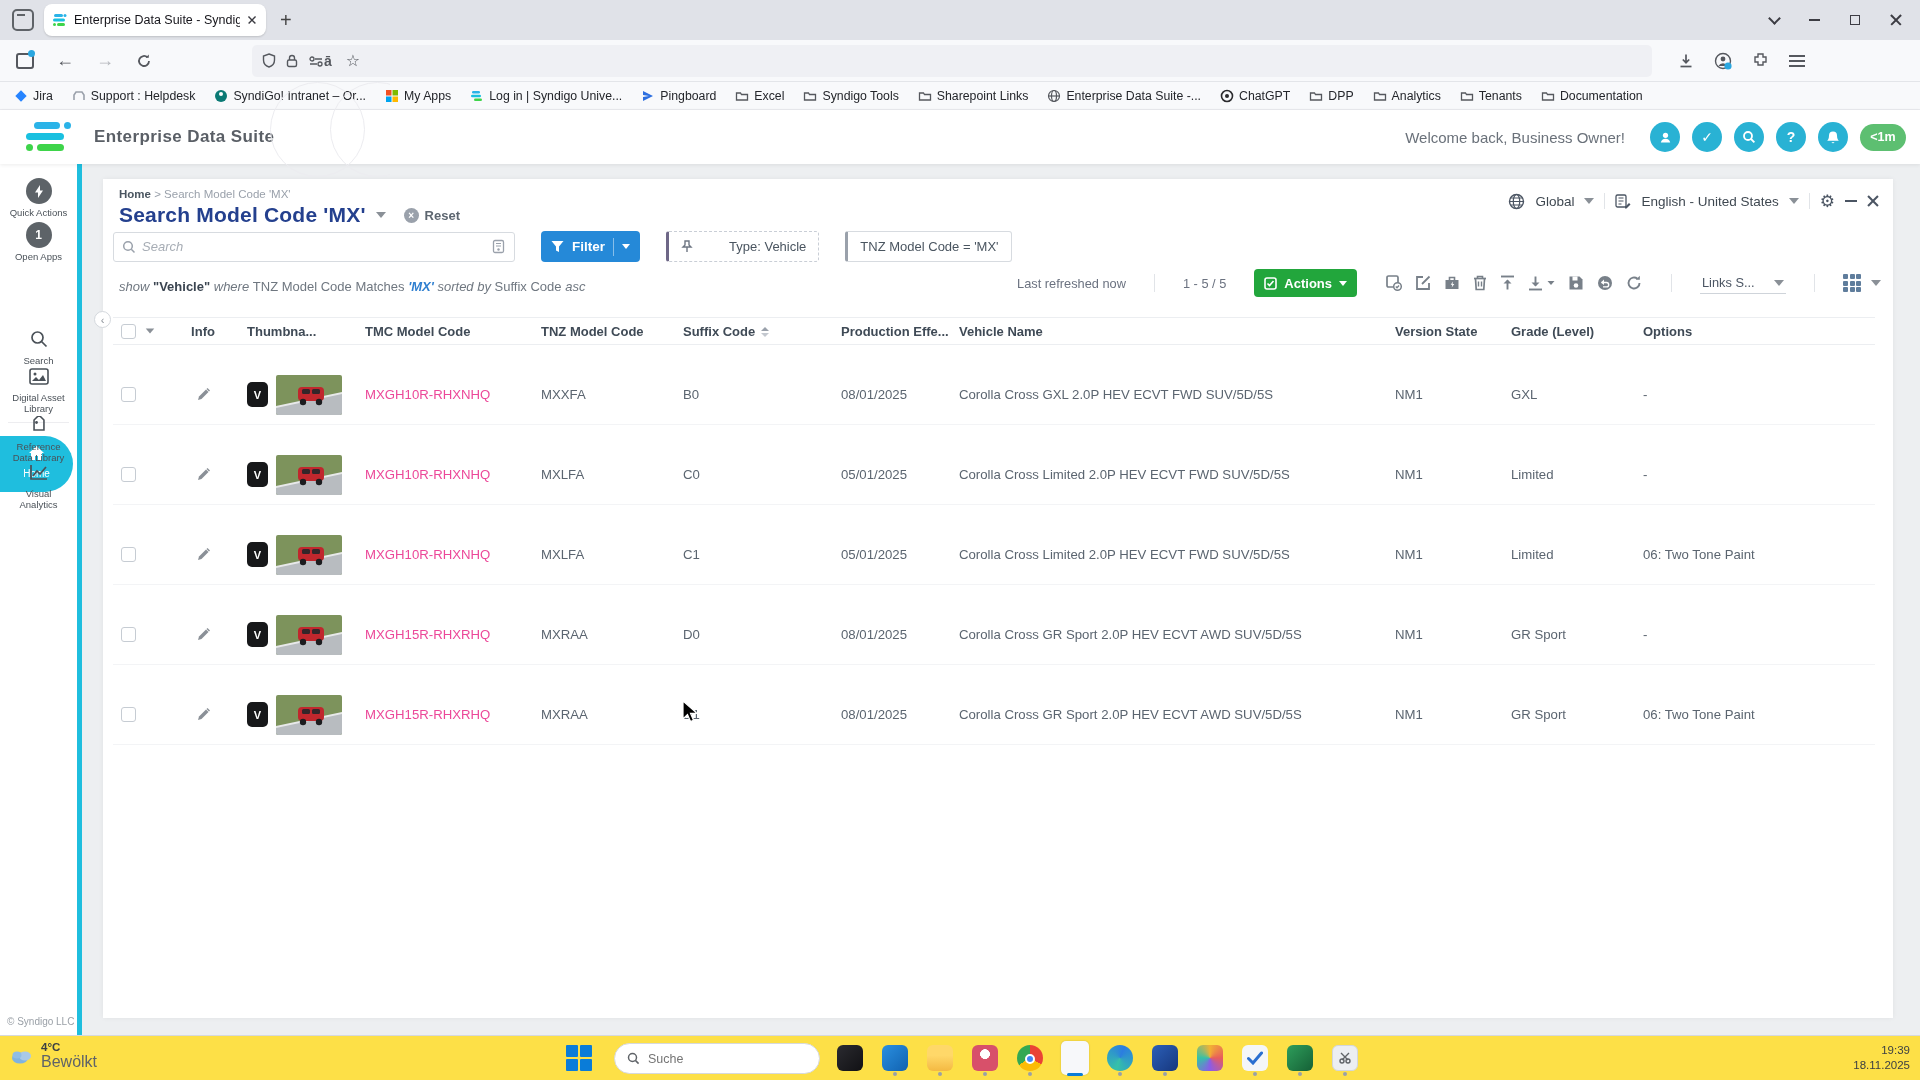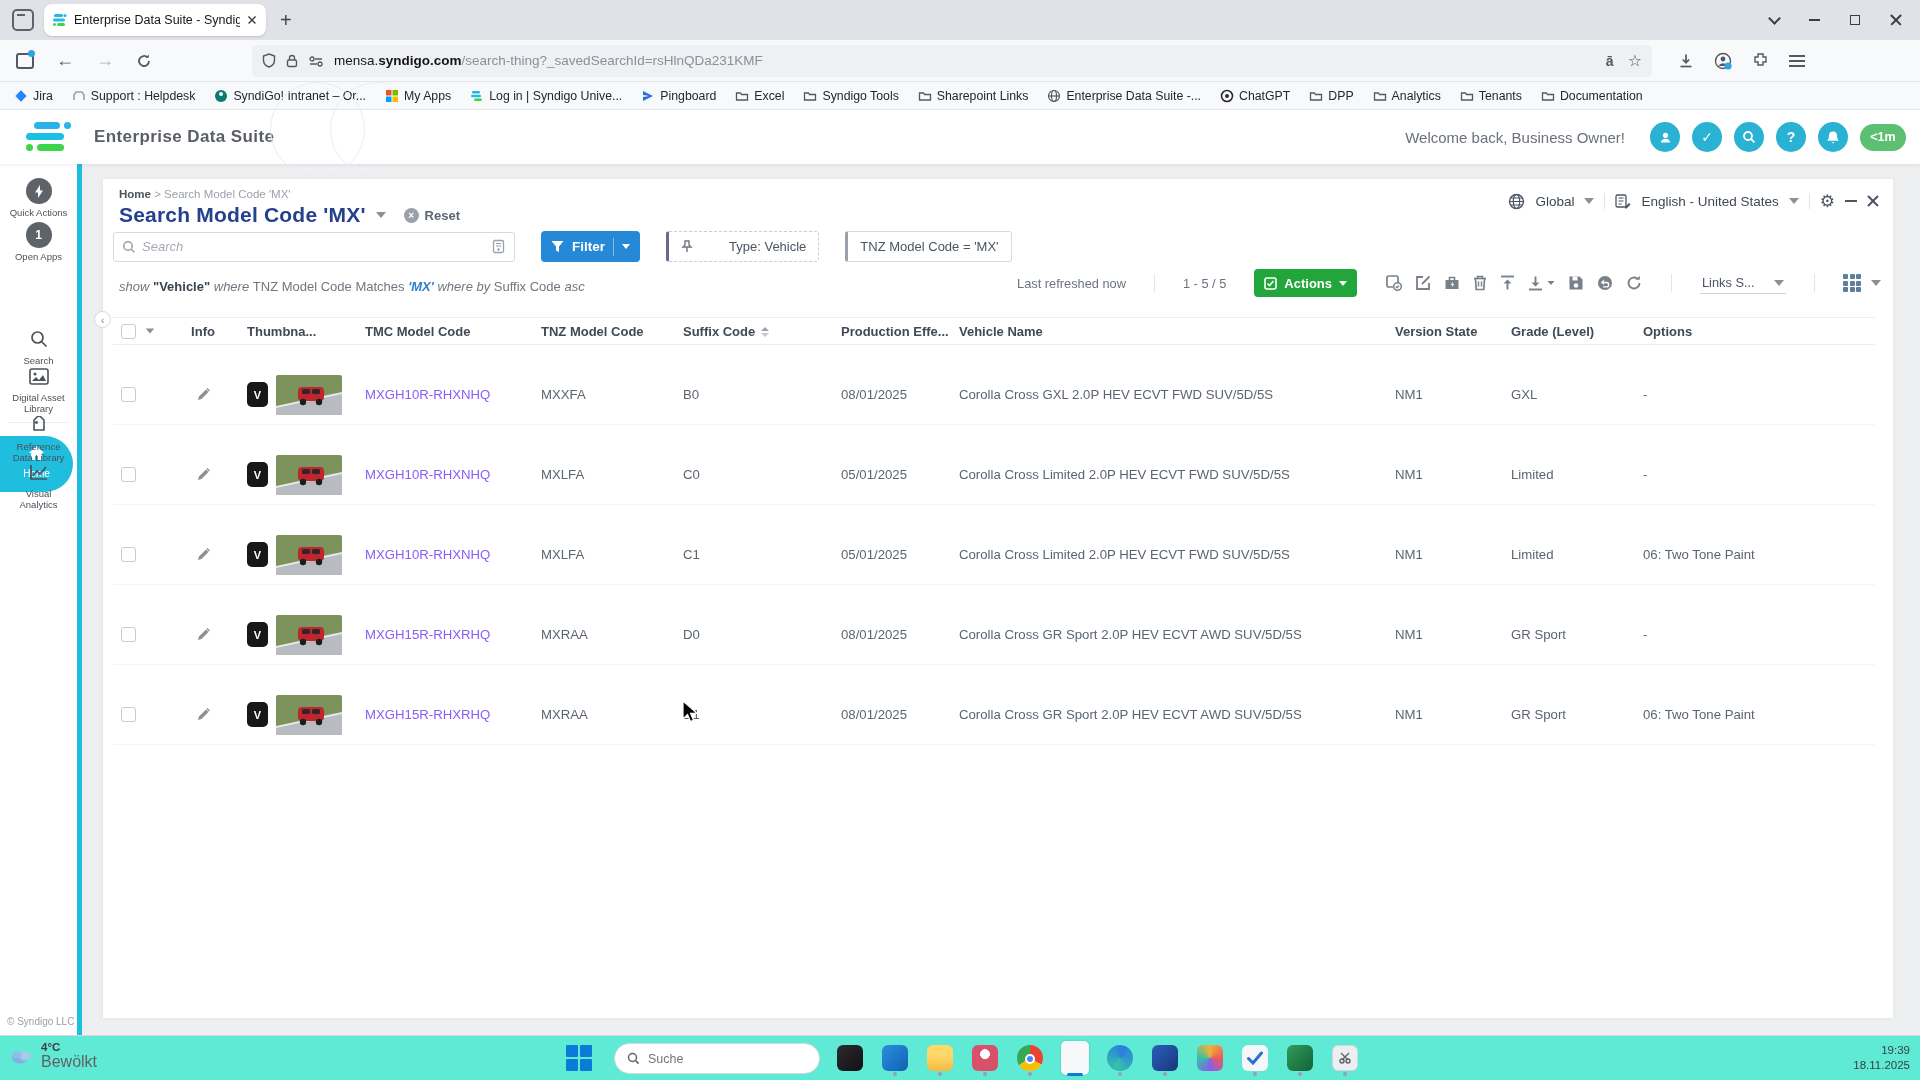--- a/index.html
+++ b/index.html
@@ -110,25 +110,25 @@
   .trow { height:60px; border-bottom:1px solid #f3f4f6; font-size:13.2px; color:#5b6570; }
   .cell-c { text-align:center; }
   .cb { width:15px; height:15px; border:1.5px solid #c6ccd3; border-radius:3px; background:#fff; display:inline-block; }
   .hcheck { display:flex; align-items:center; gap:9px; padding-left:8px; }
   .sort { display:inline-flex; flex-direction:column; gap:2px; margin-left:6px; vertical-align:middle; }
   .sort i { width:0;height:0;border-left:4px solid transparent;border-right:4px solid transparent; }
   .sort .up { border-bottom:4.5px solid #9aa1ab; } .sort .dn { border-top:4.5px solid #c3c8cf; }
   .thumbcell { display:flex; align-items:center; gap:8px; }
   .vbadge { width:21px; height:25px; background:#17181a; color:#fff; border-radius:5px; font-size:11px; font-weight:700; display:flex; align-items:center; justify-content:center; }
   .thumb { width:66px; height:40px; border-radius:2px; overflow:hidden; flex:0 0 auto; }
-  .linkc { color:#8b5cf6; }
+  .linkc { color:#ec4899; }
   .pencil svg { display:block; margin:0 auto; }
 
   
-  .taskbar { position:absolute; left:0; top:1035px; width:1920px; height:45px; background:#5eead4; border-top:1px solid #d6d9dd;padding-left:28px; }
+  .taskbar { position:absolute; left:0; top:1035px; width:1920px; height:45px; background:#fde047; border-top:1px solid #d6d9dd;padding-left:28px; }
   .weather { position:absolute; left:10px; top:5px; display:flex; gap:7px; align-items:center; color:#3c4043; }
   .weather .t1 { font-size:11.5px; font-weight:700; } .weather .t2 { font-size:16px; color:#5f6368; }
   .startbtn { position:absolute; left:566px; top:9px; display:grid; grid-template-columns:12px 12px; grid-template-rows:12px 12px; gap:2px; }
   .startbtn i { background:#0a7cd8; border-radius:1px; }
   .tsearch { position:absolute; left:614px; top:7px; width:206px; height:31px; background:#fff; border:1px solid #d6d9dd; border-radius:16px; display:flex; align-items:center; padding:0 12px; gap:8px; }
   .tsearch input { border:none; outline:none; font-size:12.5px; color:#5f6368; width:140px; background:transparent; font-family:inherit; }
   .tk-icons { position:absolute; left:836px; top:5px; display:flex; gap:17px; }
   .tkic { width:28px; height:34px; display:flex; align-items:center; justify-content:center; position:relative; border-radius:5px; }
   .tkic .tile { width:26px; height:26px; border-radius:6px; }
   .tkic .dot { position:absolute; bottom:-1px; left:50%; margin-left:-2px; width:4px; height:4px; border-radius:2px; background:#9aa0a6; }
@@ -177,21 +177,20 @@
       </svg>
     <svg width="12" height="14" viewBox="0 0 12 14" style="margin-left:10px;">
         <rect x="1.5" y="6" width="9" height="6.5" rx="1.5" fill="none" stroke="#55585e" stroke-width="1.4"></rect>
         <path d="M3.5 6V4a2.5 2.5 0 0 1 5 0v2" fill="none" stroke="#55585e" stroke-width="1.4"></path>
       </svg>
     <svg width="16" height="12" viewBox="0 0 16 12" style="margin-left:10px;">
         <circle cx="4" cy="4" r="2" fill="none" stroke="#55585e" stroke-width="1.3"></circle>
         <path d="M7 4h7M2 9h7" stroke="#55585e" stroke-width="1.3"></path>
         <circle cx="12" cy="9" r="2" fill="none" stroke="#55585e" stroke-width="1.3"></circle>
       </svg>
-    <span class="url-text"><span class="host">mensa.</span><b>syndigo.com</b><span>/search-thing?_savedSearchId=rsHlnQDa231KMF</span></span>
     <span class="url-right">
       <span style="font-weight:700;">ā</span>
       <span style="font-size:16px;font-family:'DejaVu Sans',sans-serif;">☆</span>
     </span>
   </div>
   <div class="nav-right">
     <svg width="16" height="16" viewBox="0 0 16 16">
         <path d="M8 1.5v8M4.8 6.5L8 9.7l3.2-3.2" fill="none" stroke="#55585e" stroke-width="1.7"></path>
         <path d="M2.5 13.5h11" stroke="#55585e" stroke-width="1.7"></path>
       </svg>
@@ -474,21 +473,21 @@
       <span>Type: Vehicle</span>
     </div>
     <div class="chip chip2">
       <span>TNZ Model Code  =  'MX'</span>
     </div>
   </div>
 
   <div class="queryrow">
     <span>show</span> <span class="bd">"Vehicle"</span>
     <span>where</span> <span class="rm">TNZ Model Code Matches</span>
-    <span class="mx">'MX'</span> <span>where by</span>
+    <span class="mx">'MX'</span> <span>sorted by</span>
     <span class="rm">Suffix Code</span> <span>asc</span>
   </div>
 
   <div class="toolbar">
     <span>Last refreshed now</span>
     <span class="tsep"></span>
     <span>1 - 5 / 5</span>
     <div class="actionsbtn">
       <svg width="13" height="13" viewBox="0 0 13 13">
           <rect x="1" y="1" width="11" height="11" rx="2" fill="none" stroke="#fff" stroke-width="1.6"></rect>

